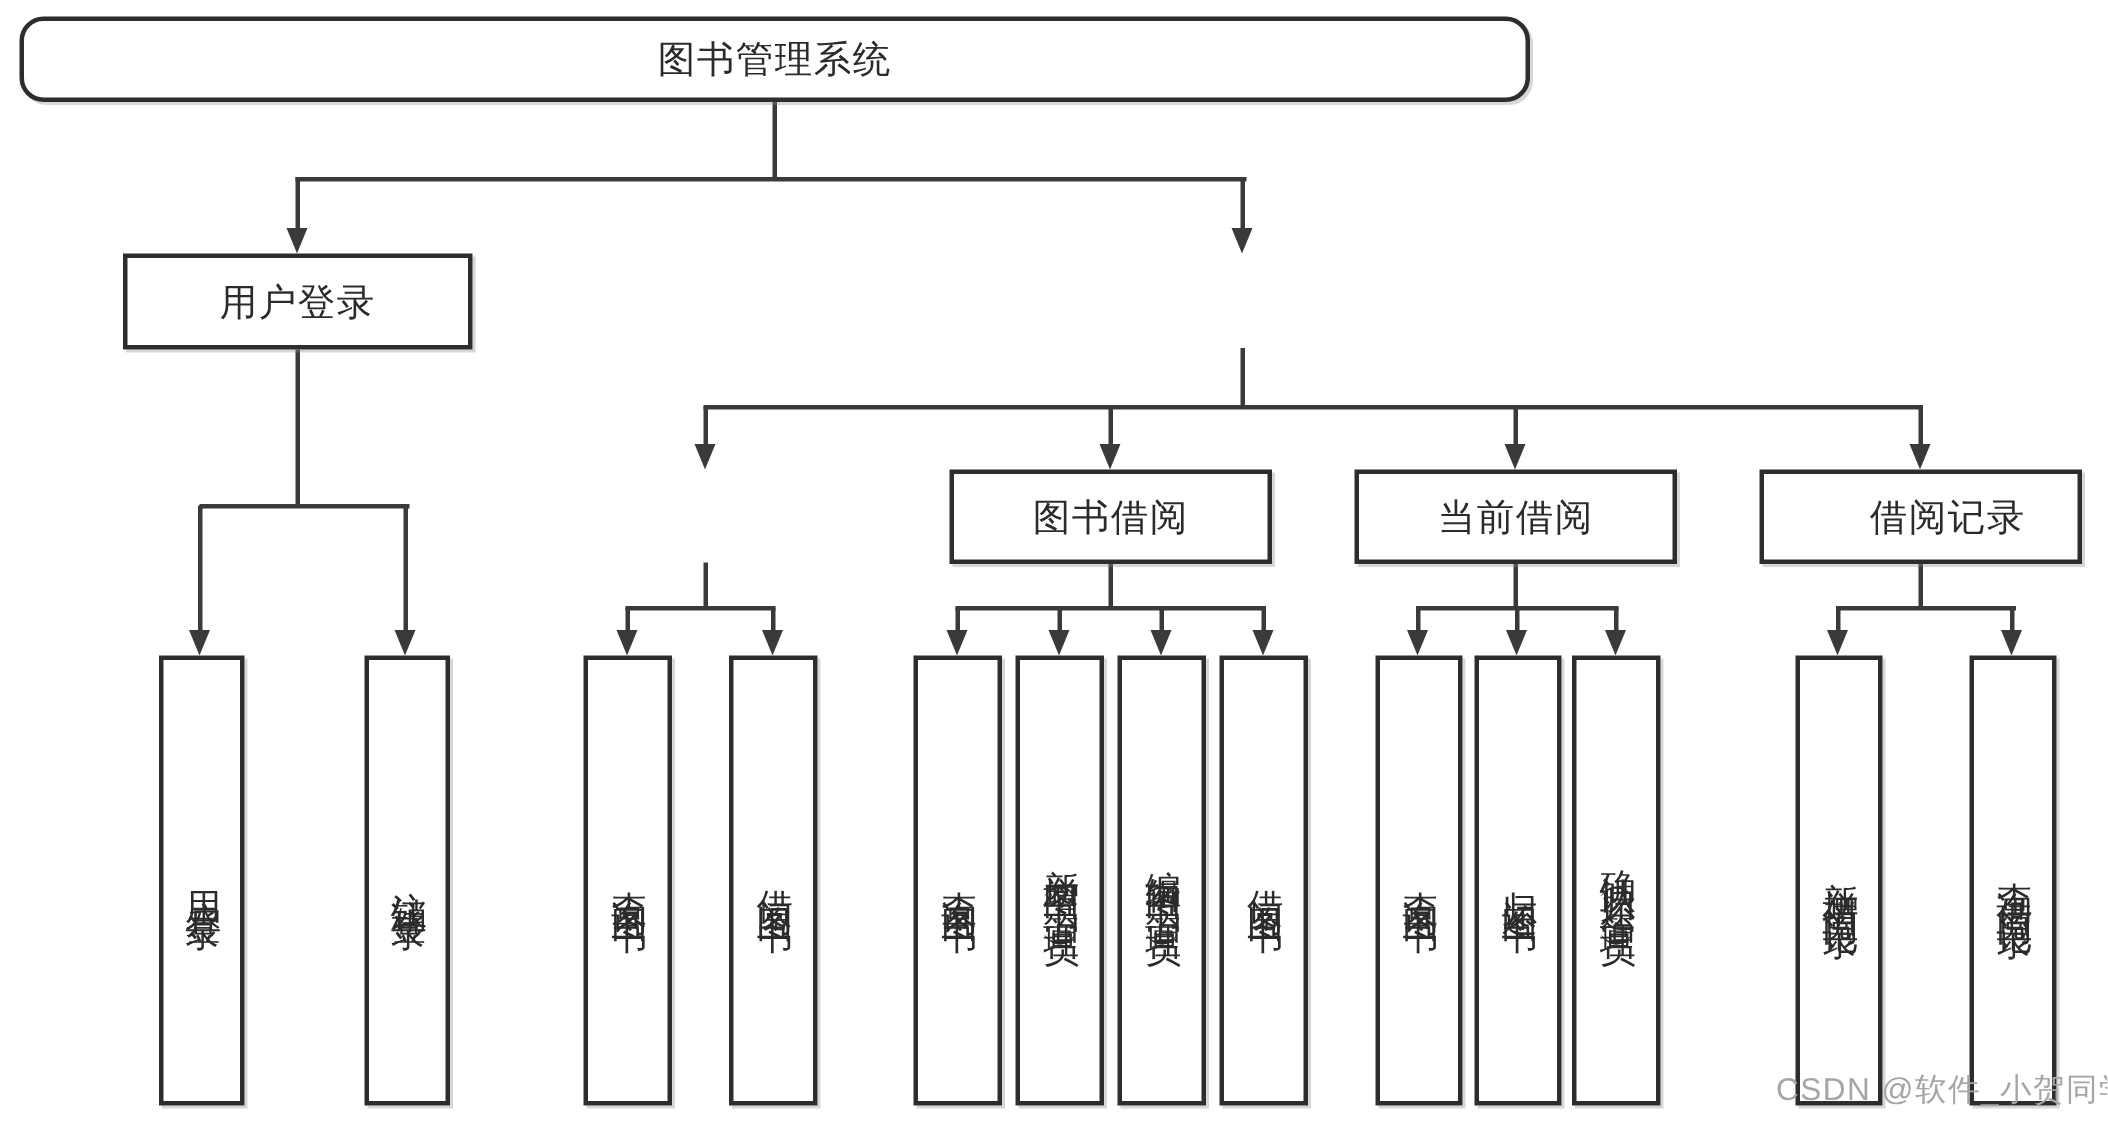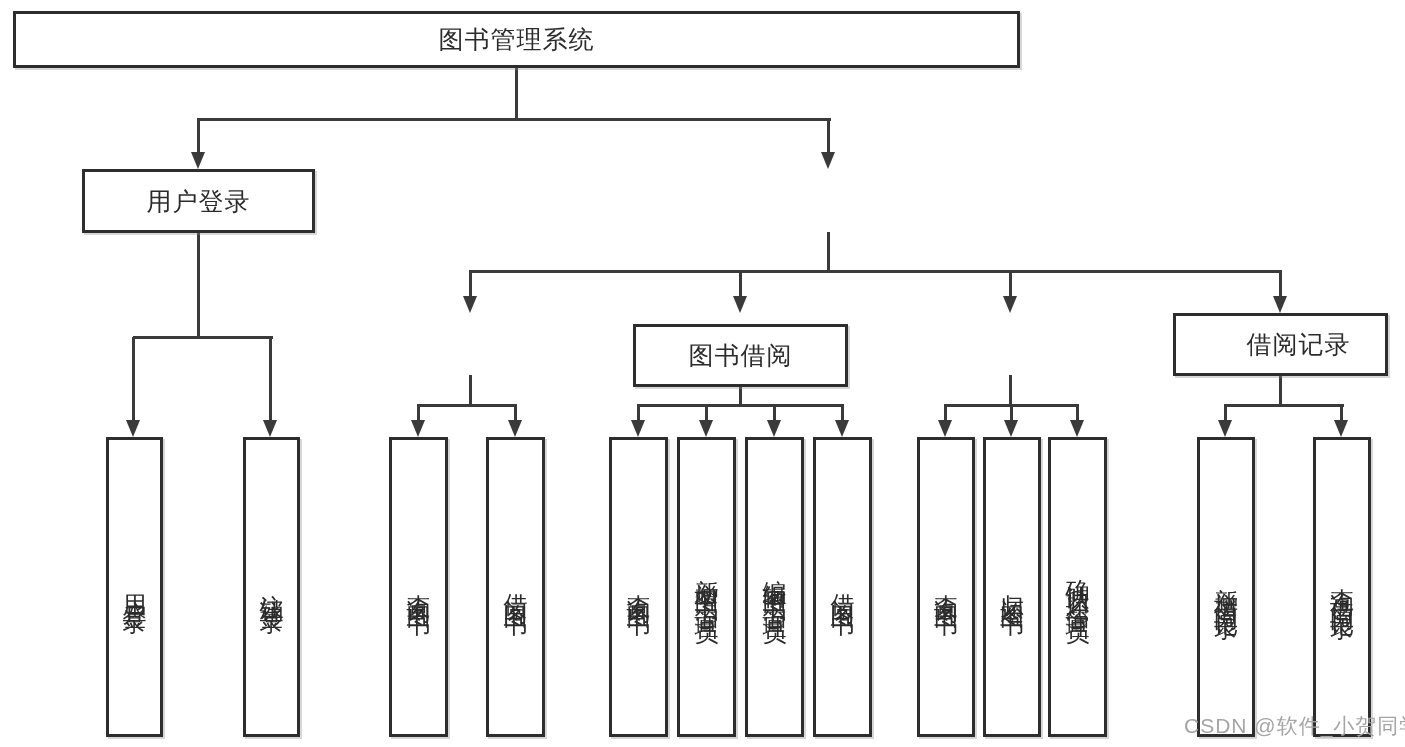--- a/index.html
+++ b/index.html
@@ -62,31 +62,34 @@
     letter-spacing:1px;
     z-index:5;
     white-space:nowrap;
   }
 </style>
 </head>
 <body>
 
 <div class="canvas">
 
-  <div class="box" style="left:13px;top:11px;width:1007px;height:57px;">
+  <div class="box" style="left:13px;top:11px;width:1007px;height:57px;border-radius:16px;">
     <span>图书管理系统</span>
   </div>
 
   <div class="box" style="left:82px;top:169px;width:233px;height:64px;">
     <span>用户登录</span>
   </div>
 
 
-  <div class="box" style="left:633px;top:324px;width:215px;height:63px;">
+  <div class="box" style="left:633px;top:313px;width:215px;height:63px;">
     <span>图书借阅</span>
+  </div>
+  <div class="box" style="left:903px;top:313px;width:215px;height:63px;">
+    <span>当前借阅</span>
   </div>
   <div class="box" style="left:1173px;top:313px;width:215px;height:63px;padding-left:36px;">
     <span>借阅记录</span>
   </div>
 
   <div class="box leaf" style="left:106px;top:437px;width:57px;height:300px;">
     <span class="vtext">用户登录</span>
   </div>
   <div class="box leaf" style="left:243px;top:437px;width:57px;height:300px;">
     <span class="vtext">注销登录</span>

